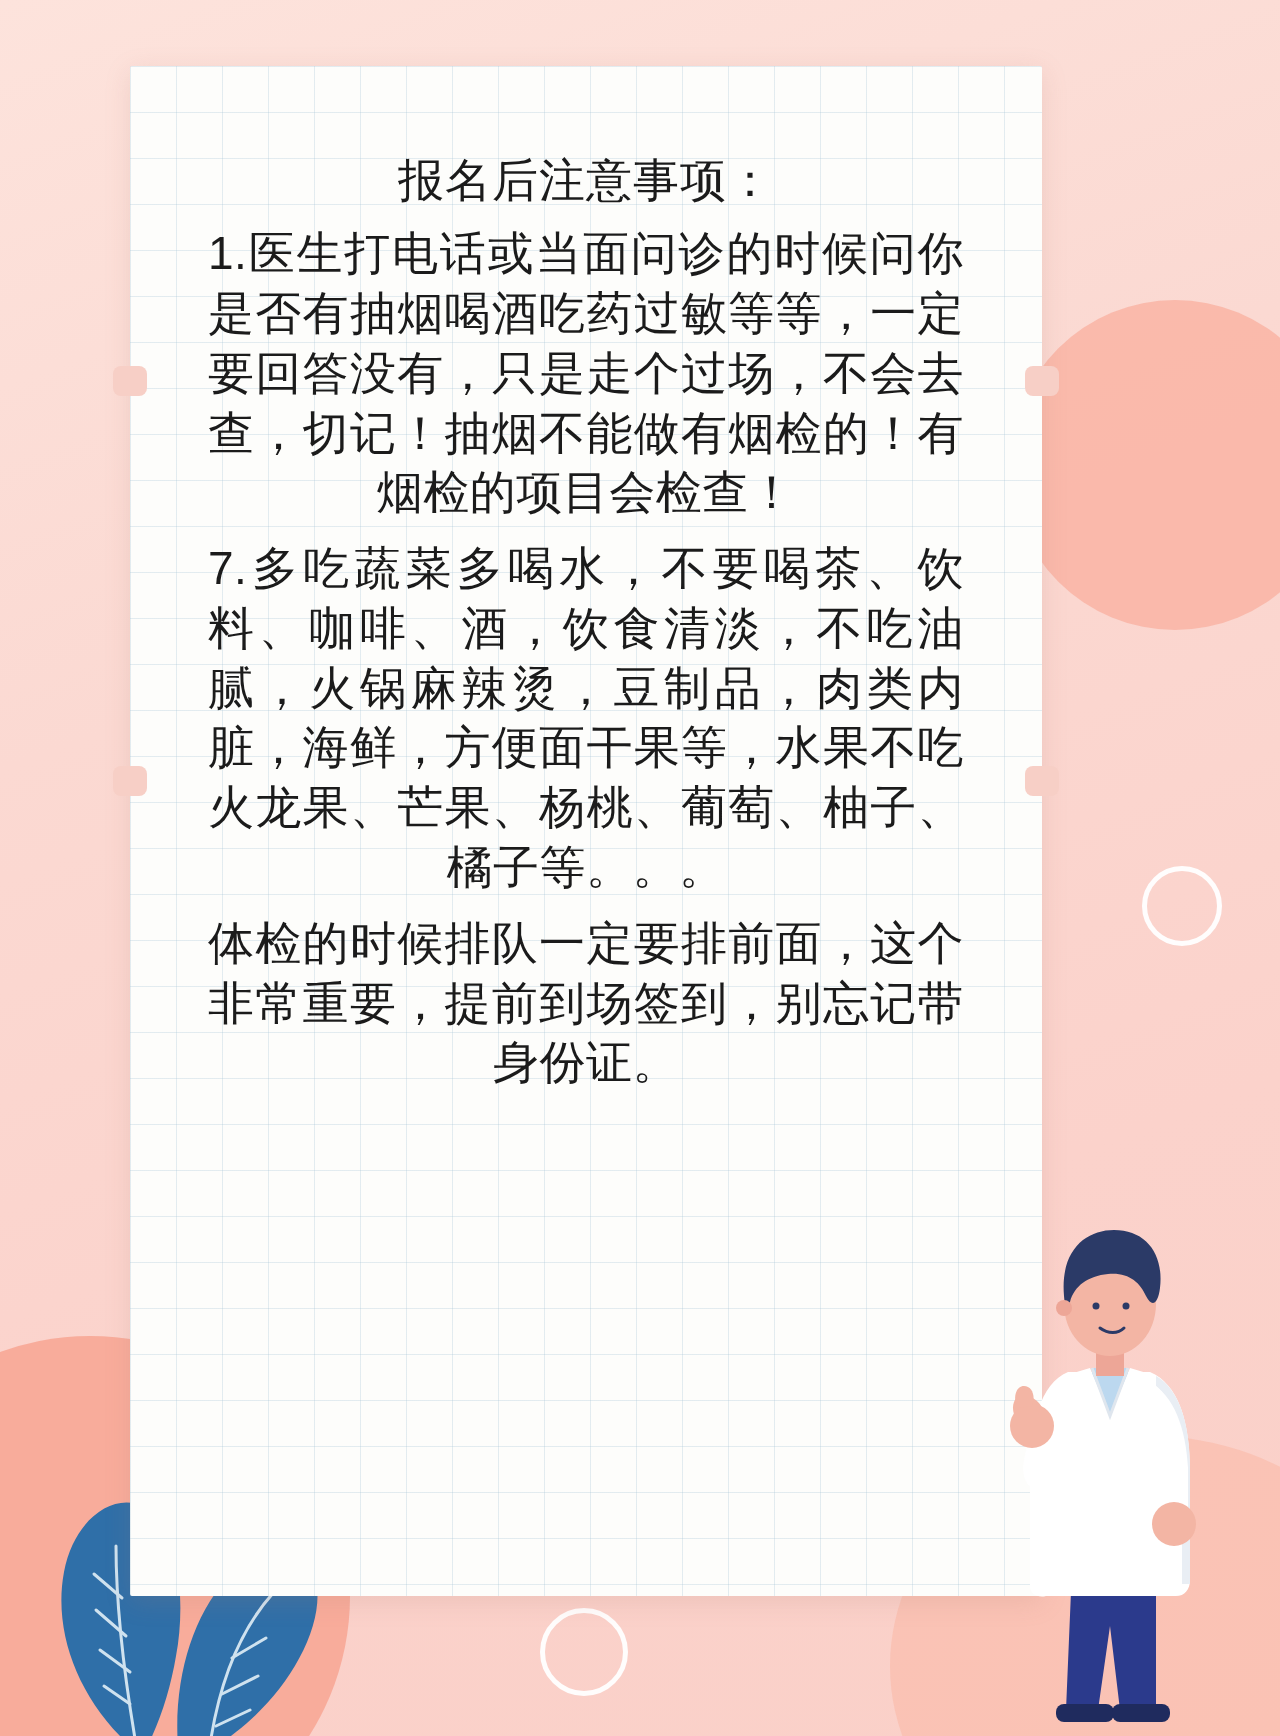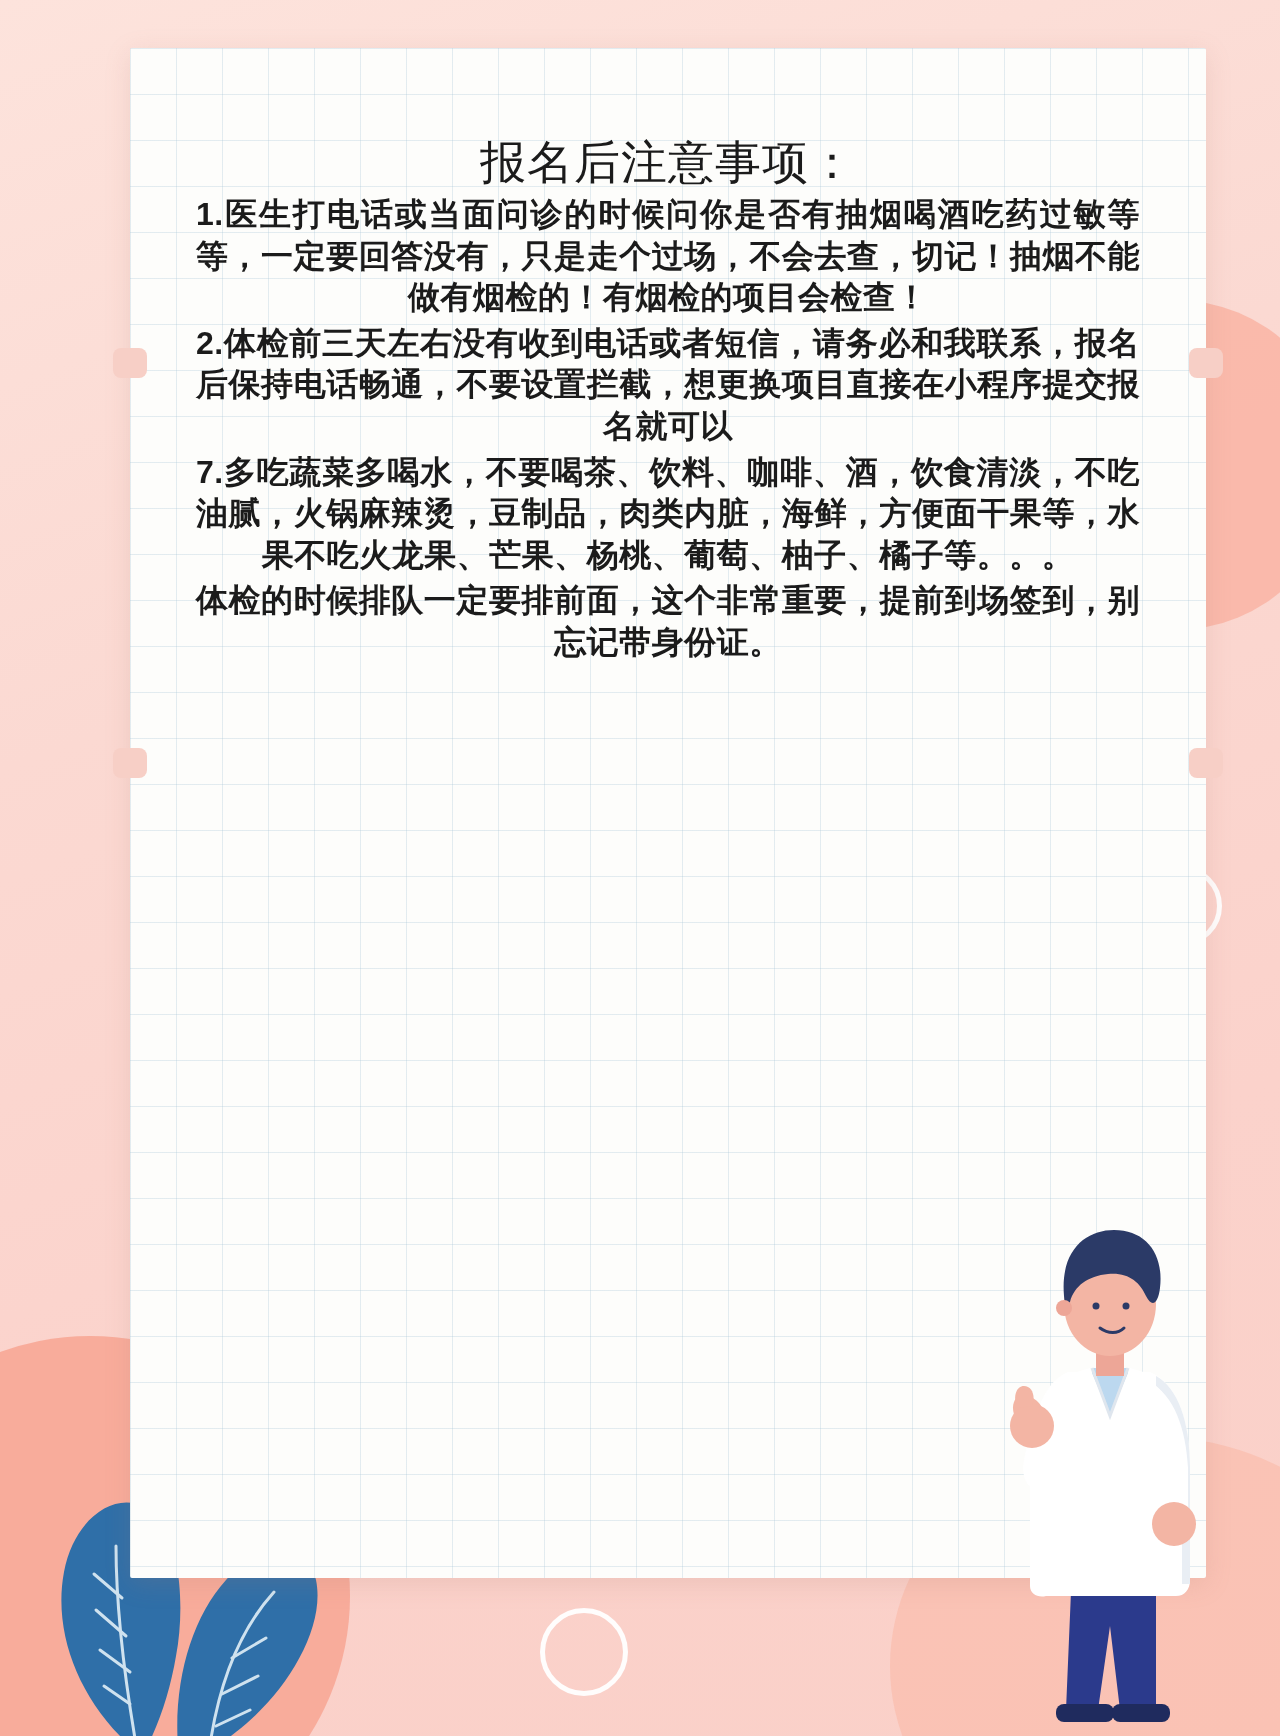--- a/index.html
+++ b/index.html
@@ -75,22 +75,22 @@
     left: 30px;
     bottom: -30px;
     width: 320px;
     height: 430px;
   }
 
   
   .note {
     position: absolute;
     left: 130px;
-    top: 48px;
-    width: 1076px;
+    top: 66px;
+    width: 912px;
     height: 1530px;
     background:
       repeating-linear-gradient(to right, rgba(166,196,214,.30) 0 1px, transparent 1px 46px),
       repeating-linear-gradient(to bottom, rgba(166,196,214,.30) 0 1px, transparent 1px 46px),
       #fdfdfb;
     box-shadow: 0 6px 26px rgba(180,120,110,.18);
     border-radius: 2px;
   }
   
   .tab {
@@ -114,25 +114,25 @@
     font-family: "Liberation Sans", sans-serif;
     font-size: 46px;
     line-height: 1.22;
     color: #1b1b1b;
     font-weight: 500;
     margin: 0 0 4px 0;
     letter-spacing: 1px;
   }
   .note-para {
     font-family: "Liberation Sans", sans-serif;
-    font-size: 32px;
+    font-size: 46px;
     line-height: 1.30;
     color: #1b1b1b;
-    font-weight: 700;
-    margin: 4px;
+    font-weight: 400;
+    margin: 16px;
     letter-spacing: 0.5px;
     text-align: justify;
     text-align-last: center;
   }
 
   
   .doctor {
     position: absolute;
     right: 20px;
     bottom: 0;
@@ -164,21 +164,20 @@
 
   <div class="note">
     <div class="tab left t1"></div>
     <div class="tab left t2"></div>
     <div class="tab right t1"></div>
     <div class="tab right t2"></div>
 
     <div class="note-body">
       <h1 class="note-title">报名后注意事项：</h1>
       <p class="note-para">1.医生打电话或当面问诊的时候问你是否有抽烟喝酒吃药过敏等等，一定要回答没有，只是走个过场，不会去查，切记！抽烟不能做有烟检的！有烟检的项目会检查！</p>
-      <p class="note-para">2.体检前三天左右没有收到电话或者短信，请务必和我联系，报名后保持电话畅通，不要设置拦截，想更换项目直接在小程序提交报名就可以</p>
       <p class="note-para">7.多吃蔬菜多喝水，不要喝茶、饮料、咖啡、酒，饮食清淡，不吃油腻，火锅麻辣烫，豆制品，肉类内脏，海鲜，方便面干果等，水果不吃火龙果、芒果、杨桃、葡萄、柚子、橘子等。。。</p>
       <p class="note-para">体检的时候排队一定要排前面，这个非常重要，提前到场签到，别忘记带身份证。</p>
     </div>
   </div>
 
   <div class="doctor">
     <svg viewBox="0 0 300 560" width="300" height="560" aria-hidden="true">
 
       <path d="M112 392 L196 392 L196 534 L160 534 L150 450 L138 534 L106 534 Z" fill="#2b3a8c"></path>
 

